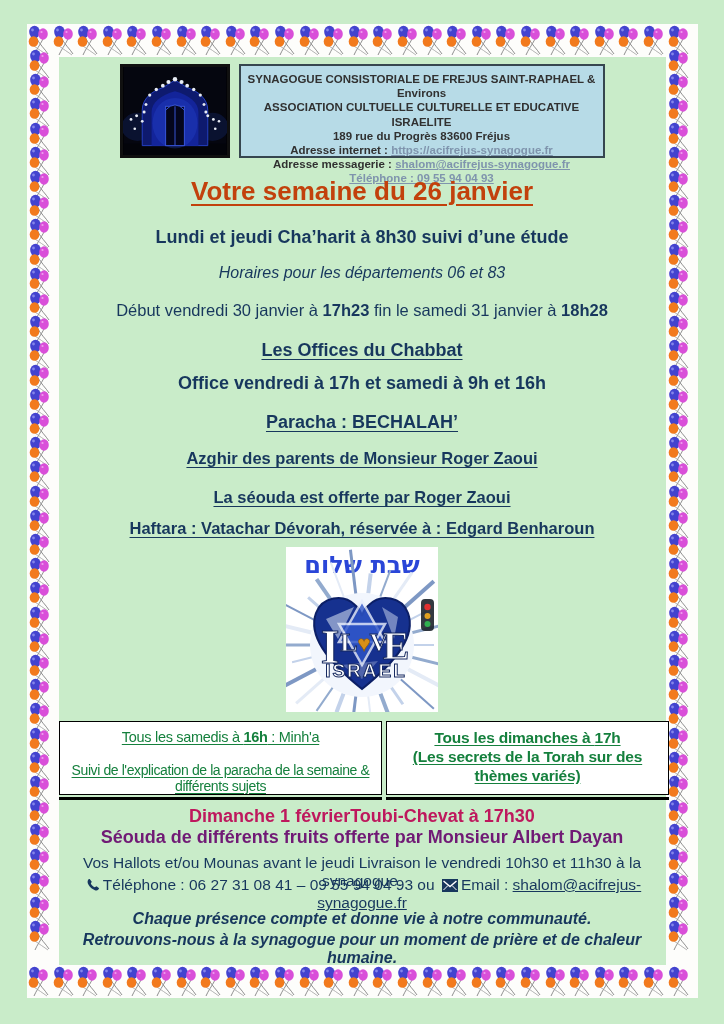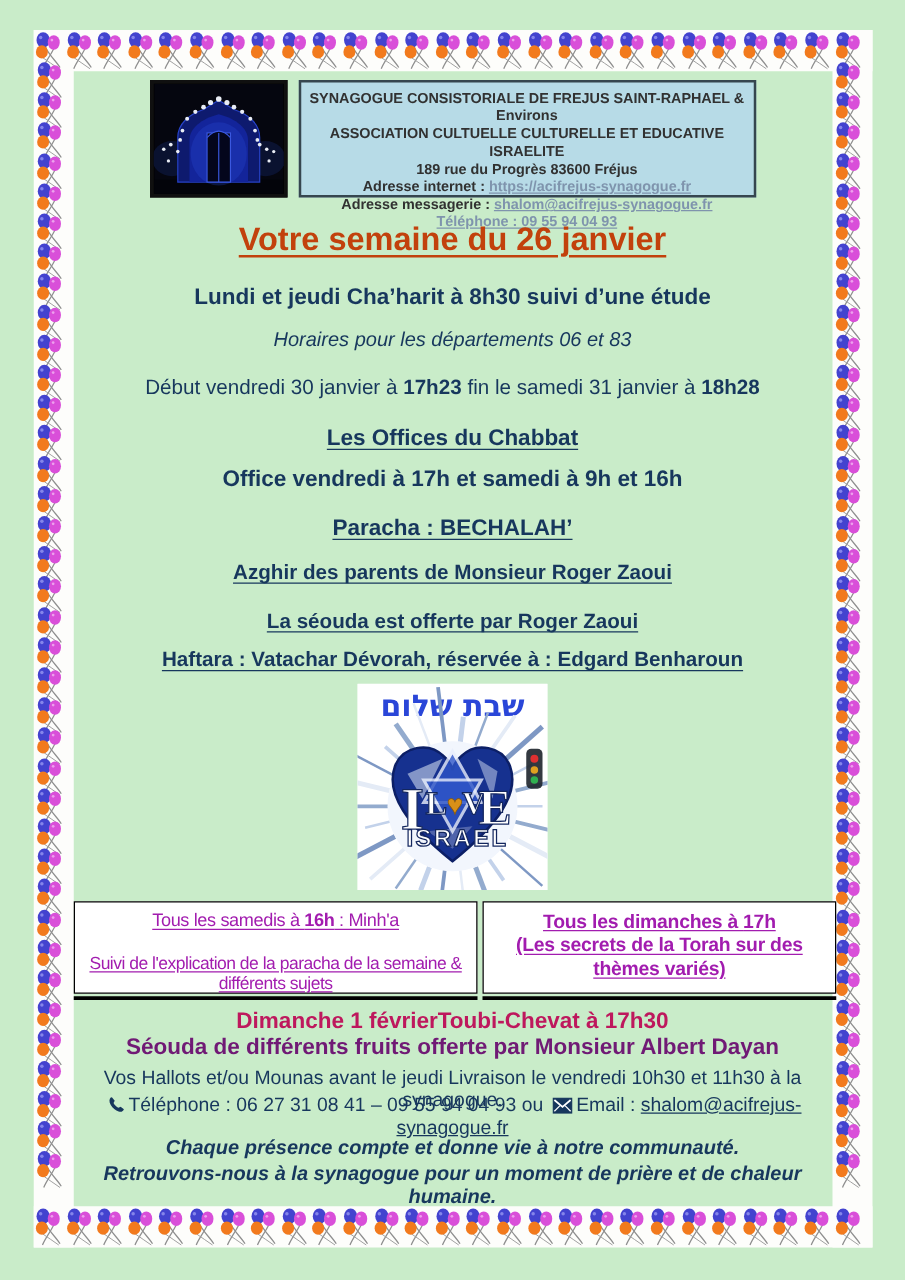--- a/index.html
+++ b/index.html
@@ -40,21 +40,21 @@
   .l-paracha  { top:412px; font-size:18px; font-weight:bold; text-decoration:underline; text-underline-offset:3px; }
   .l-azghir   { top:449px; font-size:16.5px; font-weight:bold; text-decoration:underline; text-underline-offset:3px; }
   .l-seouda   { top:488px; font-size:16.5px; font-weight:bold; text-decoration:underline; text-underline-offset:3px; }
   .l-haftara  { top:519px; font-size:16.5px; font-weight:bold; text-decoration:underline; text-underline-offset:3px; }
   .b { font-weight:bold; }
   
   .heart-img { position:absolute; left:286px; top:547px; width:152px; height:165px; background:#fff; }
   .heart-img svg { display:block; width:100%; height:100%; }
   
   .schedbox { position:absolute; top:721px; height:74px; background:#fff;
-              border:1px solid #000; color:#a21caf; text-align:center; }
+              border:1px solid #000; color:#15803d; text-align:center; }
   .schedbox .bline { position:absolute; left:-1px; right:-1px; bottom:-6px; height:3px; background:#000; }
   .box-left  { left:59px;  width:323px; padding-top:7px; }
   .box-right { left:386px; width:283px; padding-top:6px; }
   .box-left .r1 { font-size:14.5px; letter-spacing:-0.3px; }
   .box-left .r2 { font-size:14px; letter-spacing:-0.4px; margin-top:17px; }
   .box-right .r  { font-size:15.5px; font-weight:bold; line-height:19px; letter-spacing:-0.2px; }
   .schedbox u { text-underline-offset:2px; }
   
   .red1 { top:806px; font-size:18px; font-weight:bold; color:#be185d; }
   .red2 { top:827px; font-size:18px; font-weight:bold; color:#701a75; }

